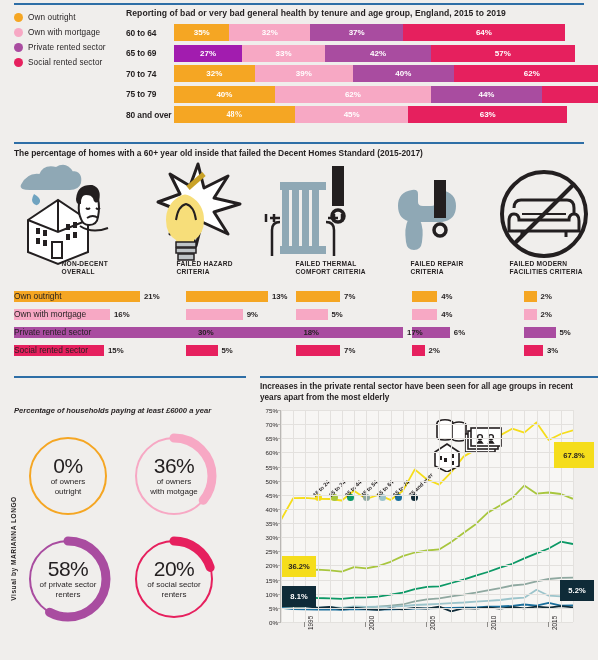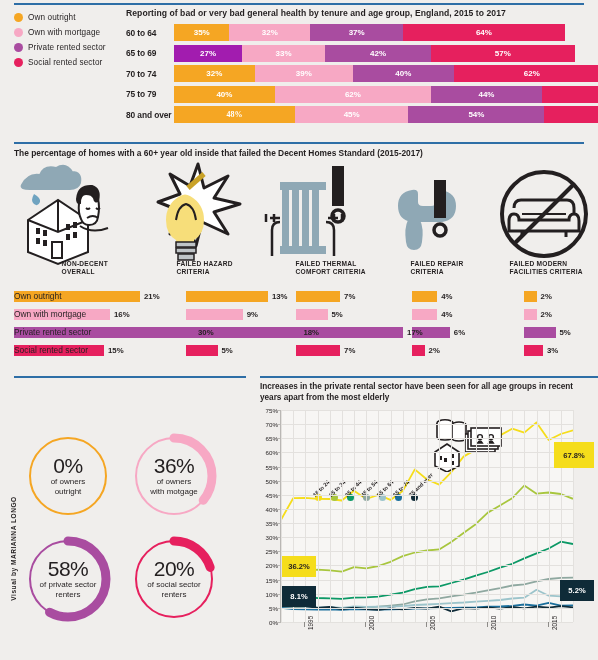--- a/index.html
+++ b/index.html
@@ -76,21 +76,21 @@
       </div>
       <div class="lrow">
         <span class="dot" style="background: rgb(169, 76, 160);"></span>
         <span class="ltxt">Private rented sector</span>
       </div>
       <div class="lrow">
         <span class="dot" style="background: rgb(230, 32, 94);"></span>
         <span class="ltxt">Social rented sector</span>
       </div>
     </div>
-  <div class="s1title">Reporting of bad or very bad general health by tenure and age group, England, 2015 to 2017</div>
+  <div class="s1title">Reporting of bad or very bad general health by tenure and age group, England, 2015 to 2019</div>
   <div id="barrows">
       <div class="brow">
         <div class="blabel">60 to 64</div>
         <div class="bwrap">
           <div class="bseg" style="background: rgb(245, 166, 35); width: 55.44px;">35%</div>
           <div class="bseg" style="background: rgb(247, 168, 196); width: 80.64px;">32%</div>
           <div class="bseg" style="background: rgb(169, 76, 160); width: 93.24px;">37%</div>
           <div class="bseg" style="background: rgb(230, 32, 94); width: 161.28px;">64%</div>
         </div>
       </div>
@@ -119,21 +119,20 @@
           <div class="bseg" style="background: rgb(247, 168, 196); width: 156.24px;">62%</div>
           <div class="bseg" style="background: rgb(169, 76, 160); width: 110.88px;">44%</div>
           <div class="bseg" style="background: rgb(230, 32, 94); width: 161.28px;">64%</div>
         </div>
       </div>
       <div class="brow">
         <div class="blabel">80 and over</div>
         <div class="bwrap">
           <div class="bseg" style="background: rgb(245, 166, 35); width: 120.96px; font-family: Liberation Serif, serif;">48%</div>
           <div class="bseg" style="background: rgb(247, 168, 196); width: 113.4px;">45%</div>
-          <div class="bseg" style="background: rgb(169, 76, 160); width: 136.08px;">54%</div>
           <div class="bseg" style="background: rgb(230, 32, 94); width: 158.76px;">63%</div>
         </div>
       </div>
     </div>
 </div>
 
 <div id="sec2">
   <div class="ruleA"></div>
   <div class="s2title">The percentage of homes with a 60+ year old inside that failed the Decent Homes Standard (2015-2017)</div>
 
@@ -303,20 +302,21 @@
         <div class="mbar" style="left: 412px; width: 12.6px; background: rgb(230, 32, 94);"></div>
         <div class="mval" style="left: 428.6px;">2%</div>
         <div class="mbar" style="left: 524px; width: 18.9px; background: rgb(230, 32, 94);"></div>
         <div class="mval" style="left: 546.9px;">3%</div>
       </div>
     </div>
 </div>
 
 <div id="sec3">
   <div class="ruleA"></div>
+  <div class="s3sub">Percentage of households paying at least £6000 a year</div>
   <div id="donuts">
       <div class="donut" style="left: 18px; top: 52px;">
         <svg width="100" height="100">
           <circle cx="50" cy="50" r="38" fill="none" stroke="#F5A623" stroke-width="2"></circle>
         </svg>
         <div class="dtxt">
           <div class="dpct">0%</div>
           <div class="dsub">
             <div>of owners</div>
             <div>outright</div>

